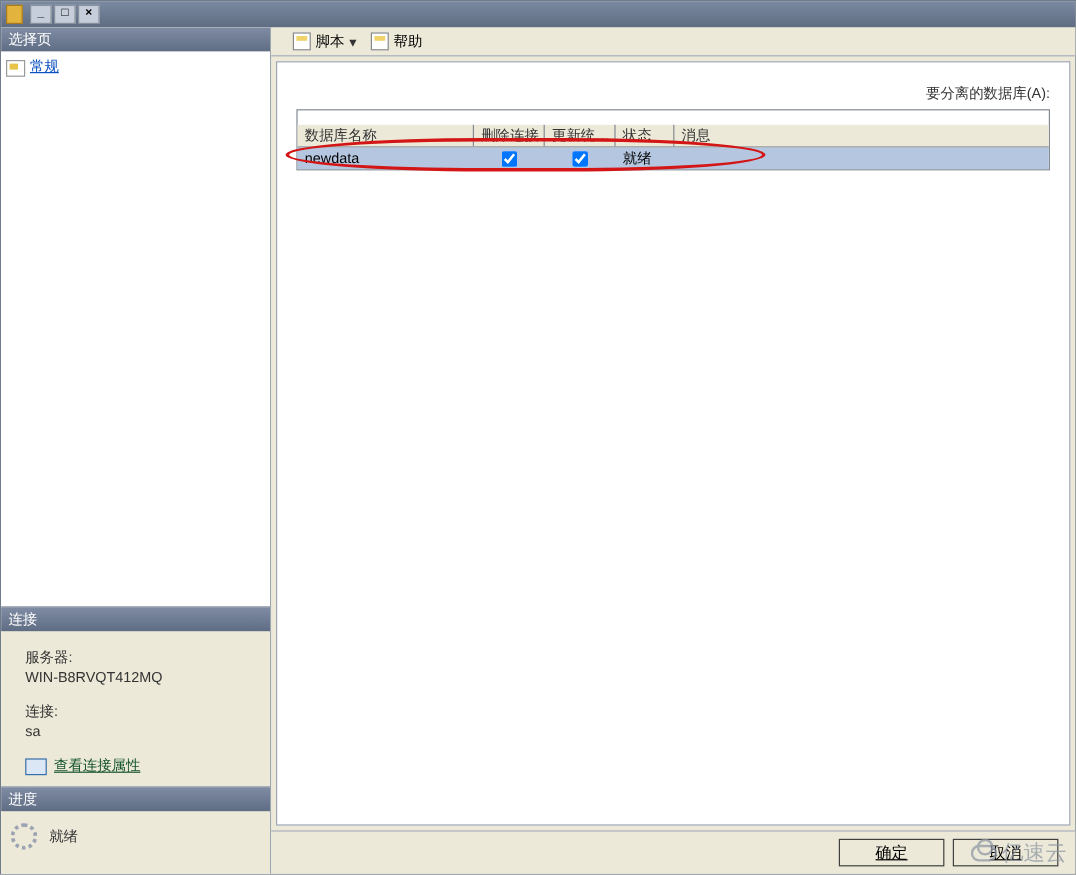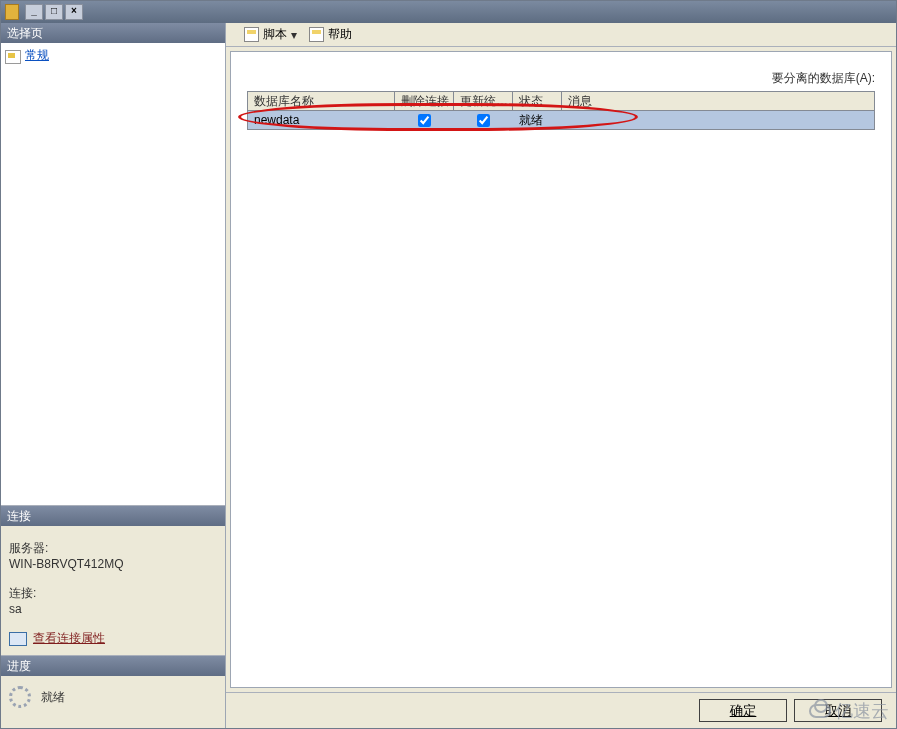--- a/index.html
+++ b/index.html
@@ -17,39 +17,39 @@
 
     
     .left { width: 225px; background: #fff; border-right: 1px solid #9da6b3; display: flex; flex-direction: column; }
     .panel-hdr { height: 20px; background: linear-gradient(#7f8ca3, #5f6d84); color: #fff; padding: 2px 6px; display: flex; align-items: center; }
     .left .page-area { flex: 1; background: #fff; padding: 2px; }
     .page-item { display: flex; align-items: flex-end; padding: 2px 2px; color: #0b51c1; }
     .page-item .pg-icon { width: 16px; height: 14px; border: 1px solid #9a9a9a; background: #fff; margin-right: 4px; position: relative; }
     .page-item .pg-icon::after { content:""; position:absolute; left:2px; top:2px; width:7px; height:5px; background:#e7c447; }
     .page-item .txt { text-decoration: underline; cursor: pointer; }
     .conn-box { background: #ece9d8; border-top: 1px solid #aab0bb; }
-    .conn-body { padding: 8px; color: #333; }
+    .conn-body { padding: 8px; color: #333; margin-left: 12px; }
     .conn-body .lbl { margin-top: 6px; }
-    .prop-link { display: flex; align-items: center; margin-top: 14px; color: #7f1d1d; cursor: pointer; }
+    .prop-link { display: flex; align-items: center; margin-top: 14px; color: #14532d; cursor: pointer; }
     .prop-link .monitor { width: 18px; height: 14px; border: 1px solid #3a6ea5; background: #dce7f5; margin-right: 6px; }
     .prog-body { padding: 10px 8px 20px; display: flex; align-items: center; color: #333; }
     .spinner { width: 22px; height: 22px; border-radius: 50%; border: 3px dotted #9aa3b2; margin-right: 10px; }
 
     
     .right { flex: 1; display: flex; flex-direction: column; background: #ece9d8; }
     .toolbar { height: 24px; background: #ece9d8; border-bottom: 1px solid #aab0bb; display: flex; align-items: center; padding: 0 18px; }
     .tb-item { display: flex; align-items: center; margin-right: 10px; color: #000; cursor: pointer; }
     .tb-icon { width: 15px; height: 15px; border:1px solid #888; background:#fff; margin-right:4px; position: relative; }
     .tb-icon::after { content:""; position:absolute; left:2px; top:2px; right:2px; height:4px; background:#f1d36a; }
     .tb-drop { width: 10px; text-align:center; color:#333; margin-left:2px; }
     .main-area { flex: 1; margin: 4px; border: 1px solid #9da6b3; background: #fff; padding: 18px 16px 10px; display: flex; flex-direction: column; overflow: hidden; }
     .prompt { margin-bottom: 4px; color: #333; text-align: right; }
 
     .grid { border: 1px solid #848a94; font-size: 12px; }
-    .grid .hdr { display: flex; background: #ece9d8; border-bottom: 1px solid #848a94; }
+    .grid .hdr { display: flex; background: #ece9d8; border-bottom: 1px solid #848a94; margin-top: 12px; }
     .grid .hdr .cell { border-right: 1px solid #848a94; padding: 2px 6px; color: #333; white-space: nowrap; overflow: hidden; position: relative; height: 18px; display:flex; align-items:center; }
     .grid .hdr .cell:last-child { flex:1; border-right:none; }
     .grid .row { display: flex; height: 18px; align-items: center; background: #b5c7e0; position: relative; }
     .grid .row .cell { padding: 1px 6px; display:flex; align-items:center; justify-content:flex-start; }
     .grid .row .cell.center { justify-content:center; }
     .c-name  { width: 147px; }
     .c-drop  { width: 59px; }
     .c-upd   { width: 59px; }
     .c-state { width: 49px; }
     .c-msg   { flex: 1; }

